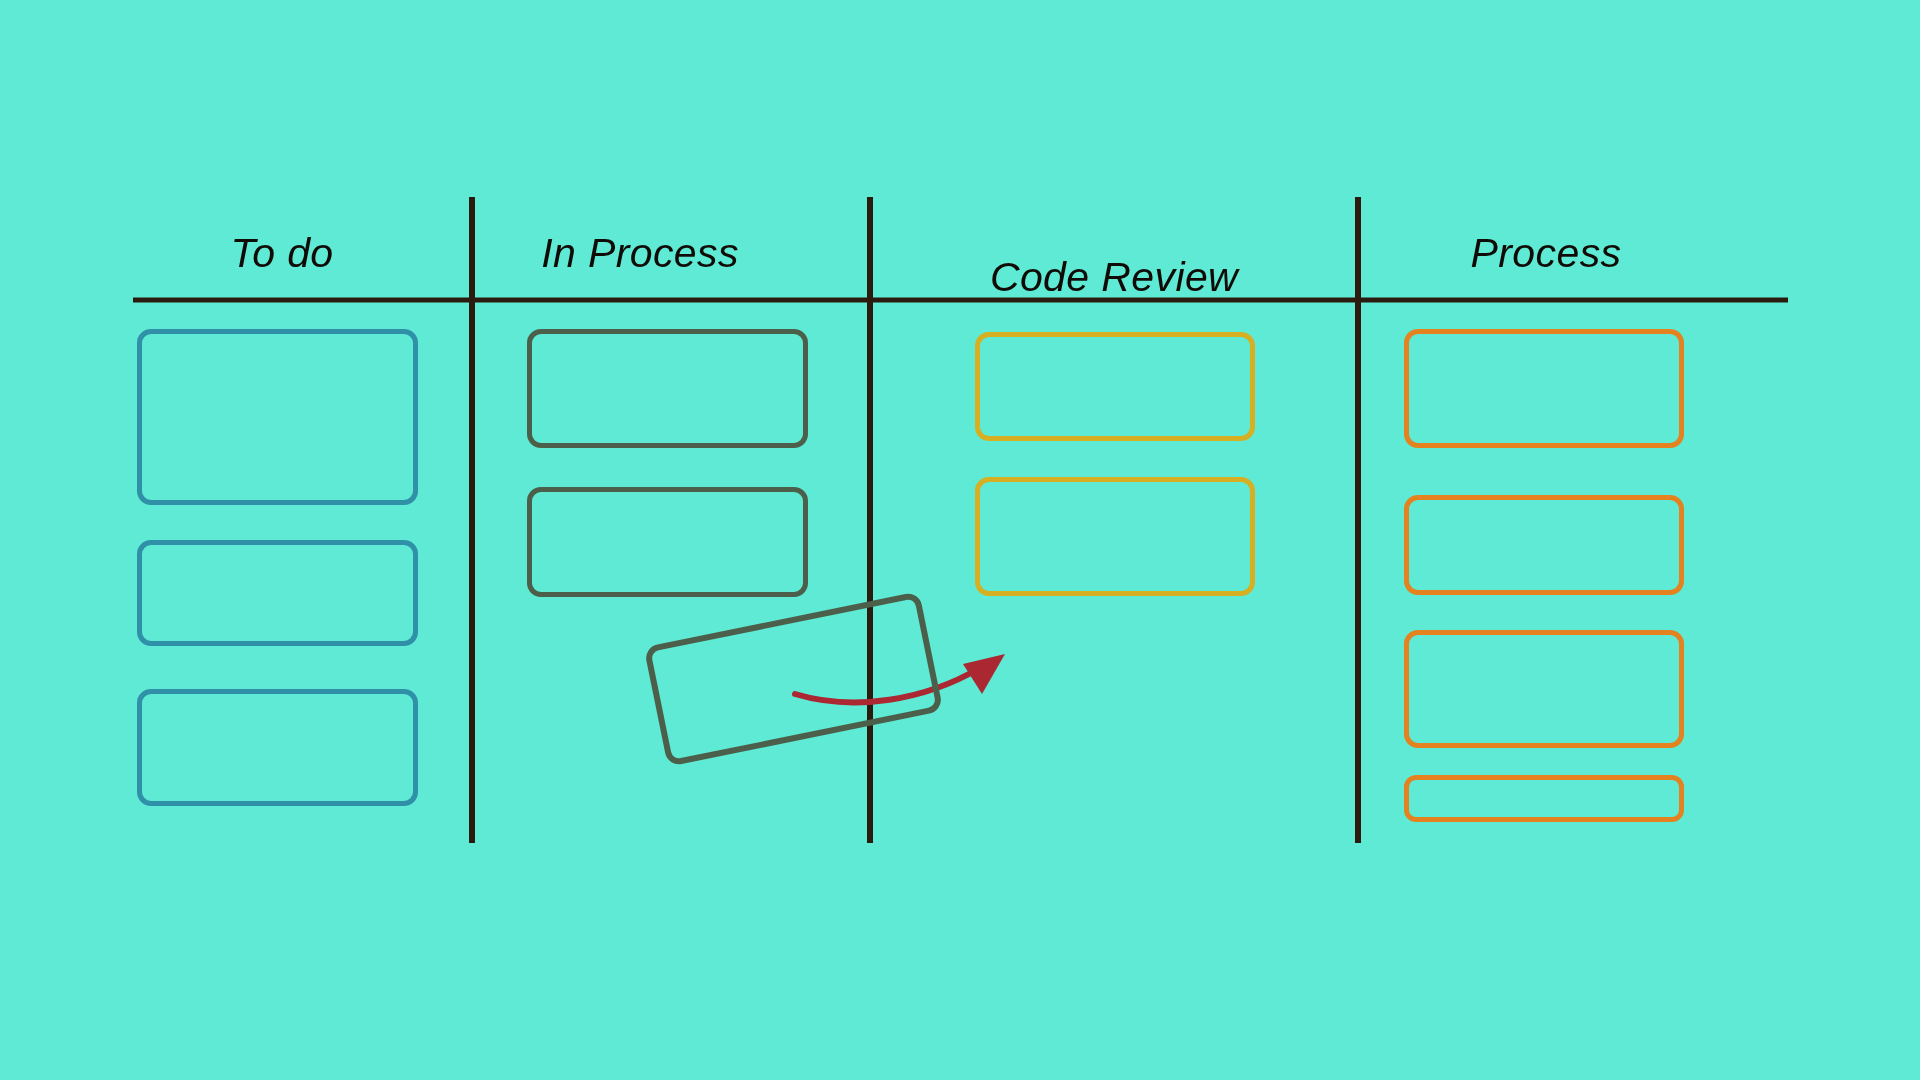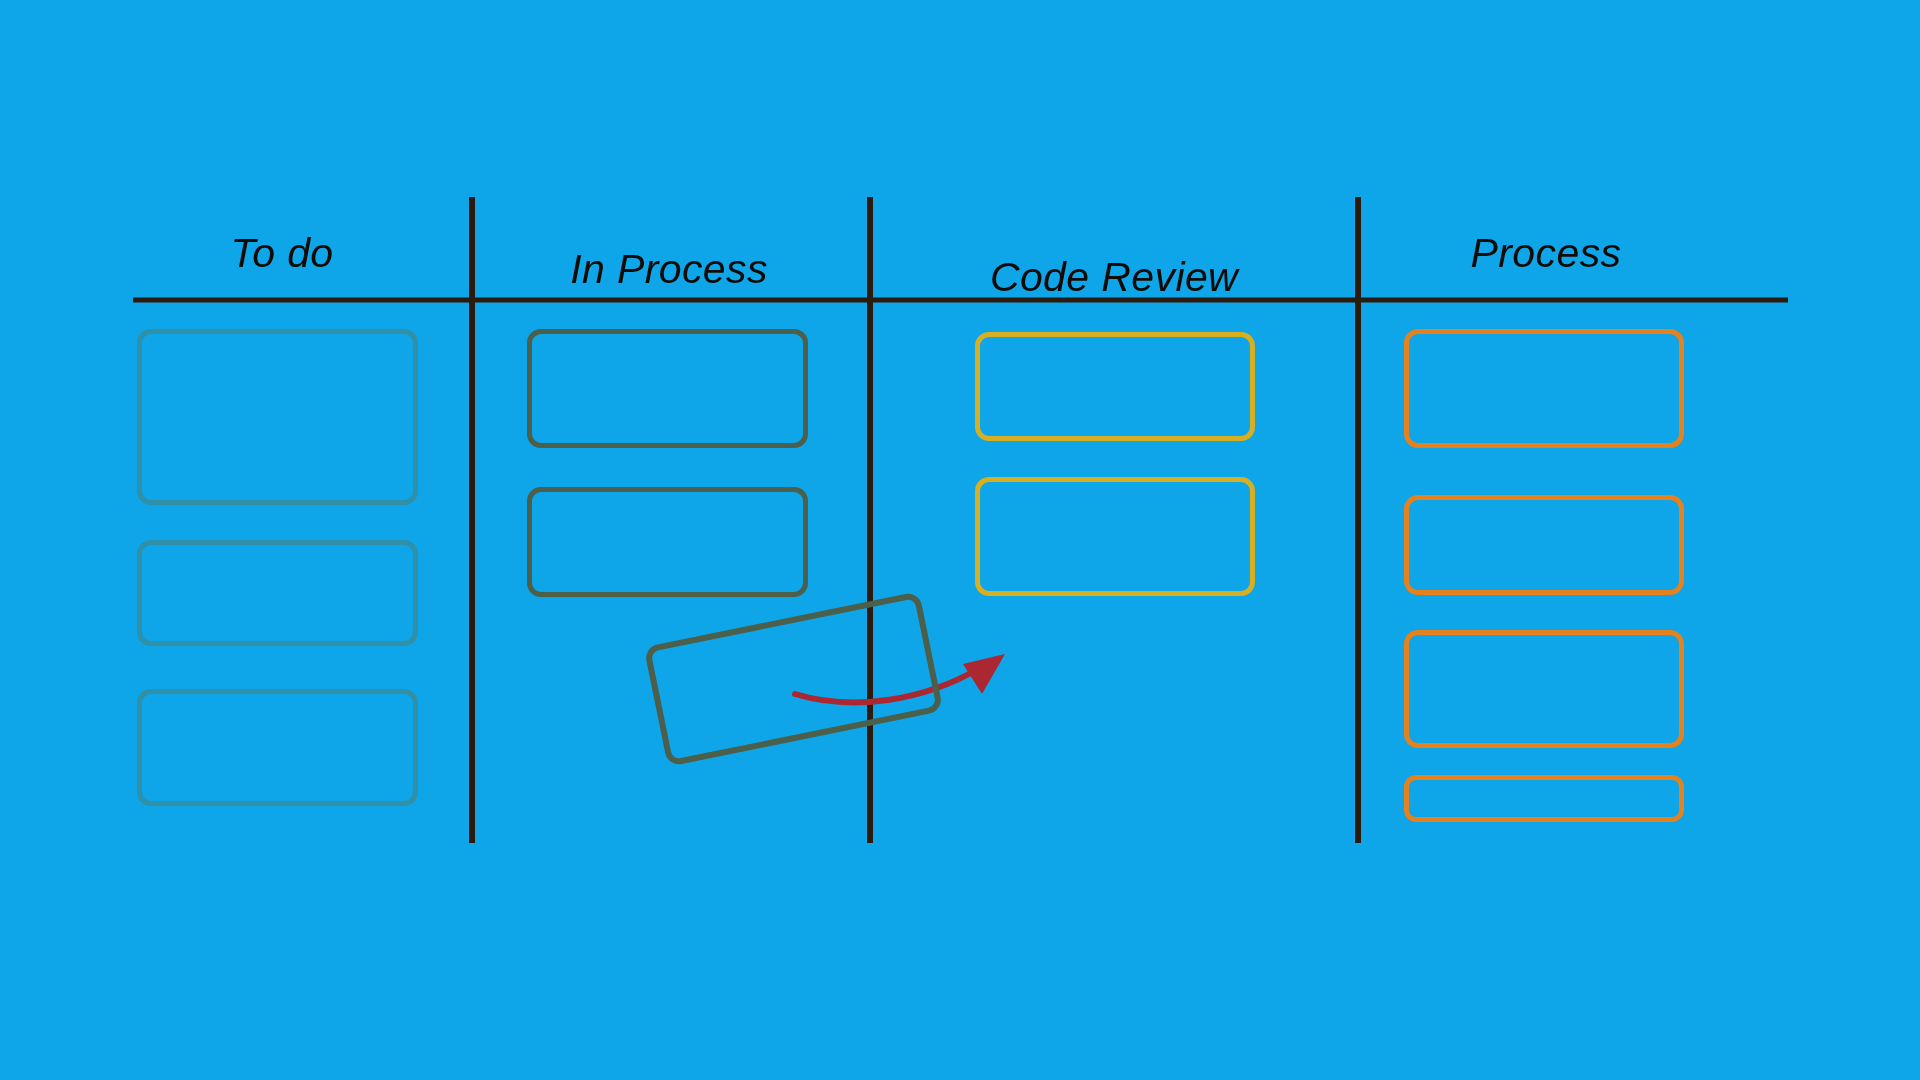--- a/index.html
+++ b/index.html
@@ -50,38 +50,38 @@
   .card.green  { border-color: #4c5f4a; }
   .card.gold   { border-color: #d7af22; }
   .card.orange { border-color: #e3821e; }
   .card.tilted {
     transform-origin: 50% 50%;
   }
 </style>
 </head>
 <body>
 
-<div id="board" style="width: 1920px; height: 1080px; background: #0ea5e9;">
+<div id="board" style="width: 1920px; height: 1080px; background: #5eead4;">
 
   <svg id="board-svg" viewBox="0 0 1920 1080" preserveAspectRatio="none" xmlns="http://www.w3.org/2000/svg">
 
     <line id="header-rule" stroke="#2b1a0e" stroke-width="5" stroke-linecap="butt" x1="133" x2="1788" y1="300" y2="300"></line>
 
     <line class="divider" id="divider-0" stroke="#2b1a0e" stroke-width="6" stroke-linecap="butt" x1="472" x2="472" y1="197" y2="843"></line>
     <line class="divider" id="divider-1" stroke="#2b1a0e" stroke-width="6" stroke-linecap="butt" x1="870" x2="870" y1="197" y2="843"></line>
     <line class="divider" id="divider-2" stroke="#2b1a0e" stroke-width="6" stroke-linecap="butt" x1="1358" x2="1358" y1="197" y2="843"></line>
 
     <g>
       <path id="drag-arrow-curve" fill="none" stroke-linecap="round" d="M 795 694 C 855 712 925 700 980 668" stroke="#ab2832" stroke-width="6"></path>
       <path id="drag-arrow-head" stroke="none" d="M 1005 654 L 963 664 L 982 694 Z" fill="#ab2832"></path>
     </g>
   </svg>
 
   <div class="col-heading" id="heading-0" style="left: 282px; top: 233px; color: rgb(16, 11, 6);">To do</div>
-  <div class="col-heading" id="heading-1" style="left: 669px; top: 233px; color: rgb(16, 11, 6); margin-top: 16px;">In Process</div>
+  <div class="col-heading" id="heading-1" style="left: 640px; top: 233px; color: rgb(16, 11, 6);">In Process</div>
   <div class="col-heading" id="heading-2" style="left: 1114px; top: 217px; color: rgb(16, 11, 6); margin-top: 40px;">Code Review</div>
   <div class="col-heading" id="heading-3" style="left: 1546px; top: 233px; color: rgb(16, 11, 6);">Process</div>
 
   <div id="cards-layer">
       <div class="card teal" style="left: 137px; top: 329px; width: 281px; height: 176px; border-width: 5px; border-radius: 14px; border-color: rgb(47, 144, 168);"></div>
       <div class="card teal" style="left: 137px; top: 540px; width: 281px; height: 106px; border-width: 5px; border-radius: 14px; border-color: rgb(47, 144, 168);"></div>
       <div class="card teal" style="left: 137px; top: 689px; width: 281px; height: 117px; border-width: 5px; border-radius: 14px; border-color: rgb(47, 144, 168);"></div>
       <div class="card green" style="left: 527px; top: 329px; width: 281px; height: 119px; border-width: 5px; border-radius: 14px; border-color: rgb(76, 95, 74);"></div>
       <div class="card green" style="left: 527px; top: 487px; width: 281px; height: 110px; border-width: 5px; border-radius: 14px; border-color: rgb(76, 95, 74);"></div>
       <div class="card green tilted" style="left: 653px; top: 618px; width: 281px; height: 122px; border-width: 6px; border-radius: 14px; border-color: rgb(76, 95, 74); transform: rotate(-11.5deg);"></div>

